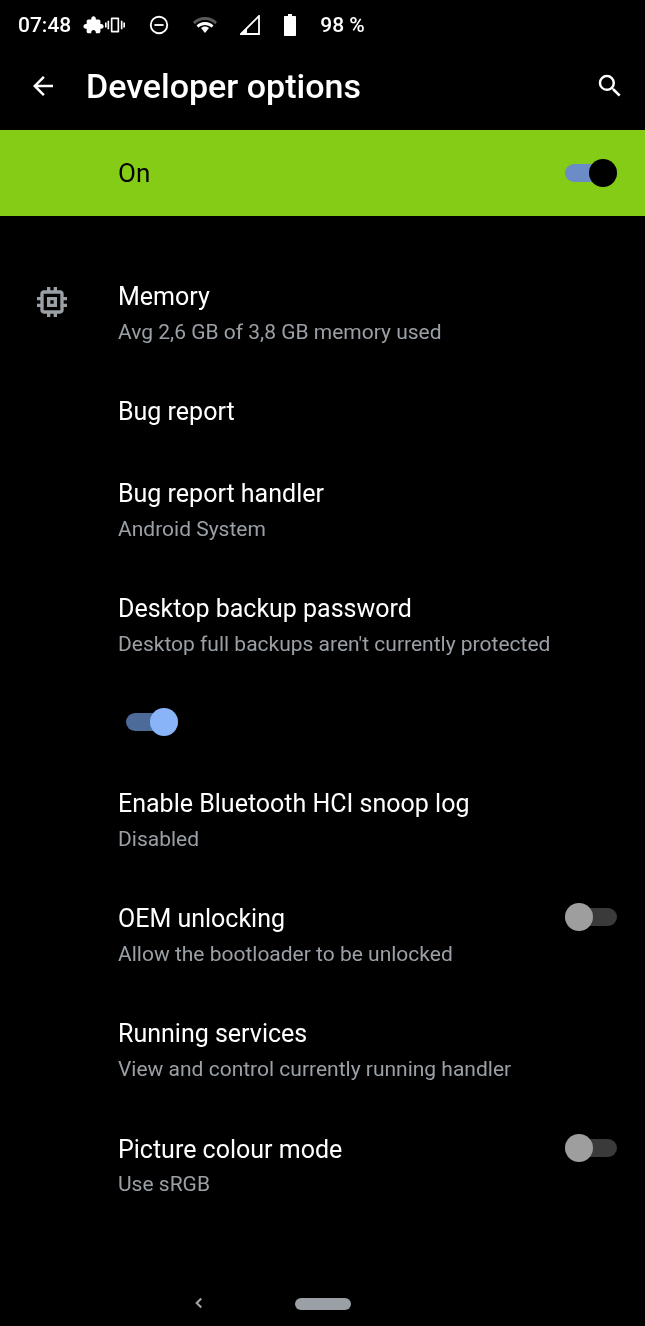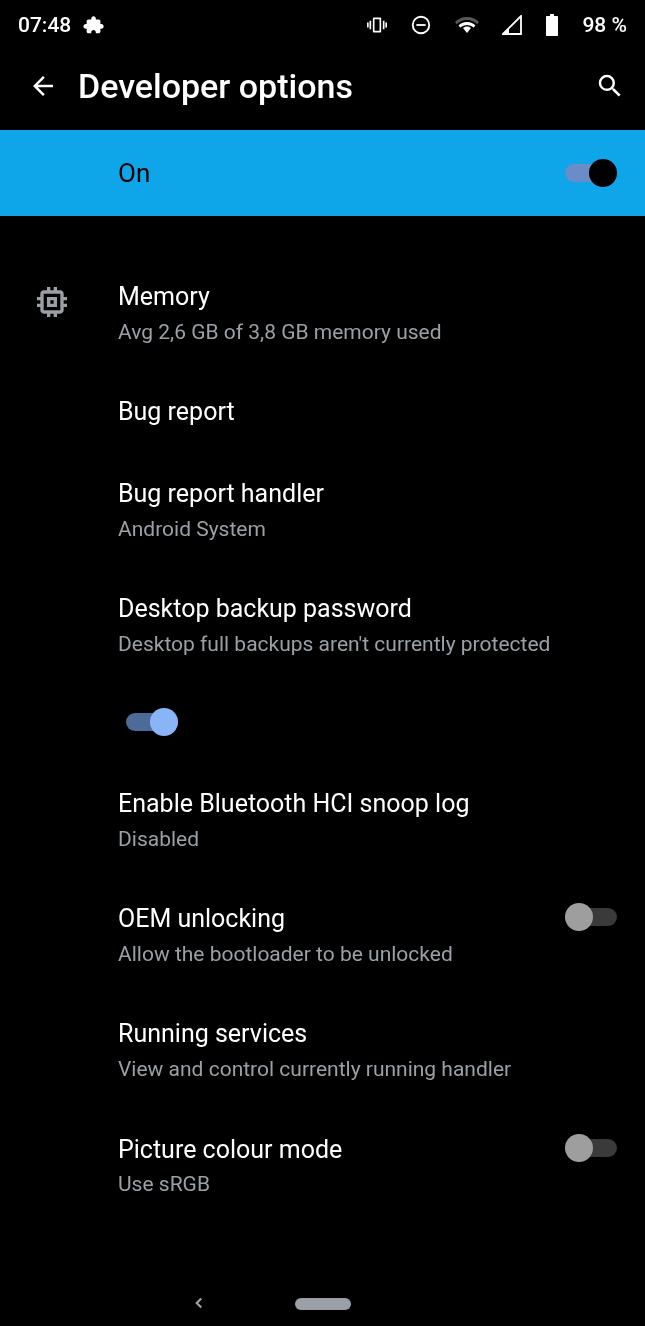--- a/index.html
+++ b/index.html
@@ -7,44 +7,44 @@
     width: 645px;
     height: 1326px;
     background: #000;
     color: #fff;
     font-family: Roboto, "Helvetica Neue", Arial, sans-serif;
     overflow: hidden;
     position: relative;
   }
   .status-bar {
     display: flex;
-    justify-content: space-between;
+    justify-content: flex-start;
     align-items: center;
     padding: 8px 18px 0 18px;
     height: 42px;
     font-size: 21px;
     font-weight: 500;
   }
   .status-left { display: flex; align-items: center; gap: 12px; }
   .status-right { display: flex; align-items: center; gap: 23px; }
   .status-icon { display: inline-flex; align-items: center; }
   .app-bar {
     display: flex;
     align-items: center;
     padding: 24px 20px 24px 28px;
-    gap: 20px;
+    gap: 28px;
   }
   .app-bar .title {
     font-size: 34px;
     font-weight: 500;
     flex: 1;
   }
   .icon-btn { display: inline-flex; align-items: center; justify-content: center; }
   .master-row {
-    background: #0ea5e9;
+    background: #84cc16;
     color: #000;
     display: flex;
     align-items: center;
     padding: 28px 28px 28px 118px;
     gap: 20px;
   }
   .master-row .label { font-size: 26px; flex: 1; }
   .switch {
     width: 52px; height: 30px; position: relative;
   }

